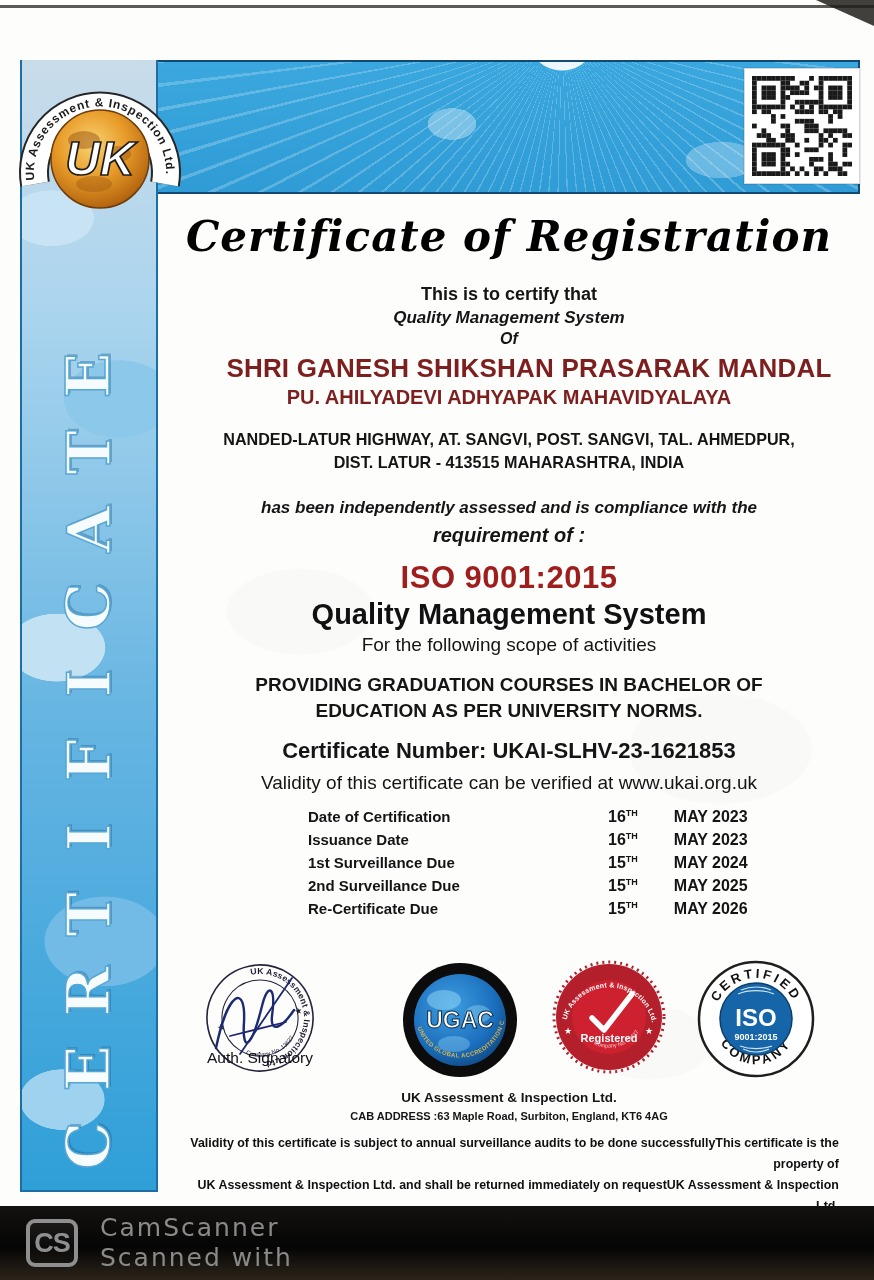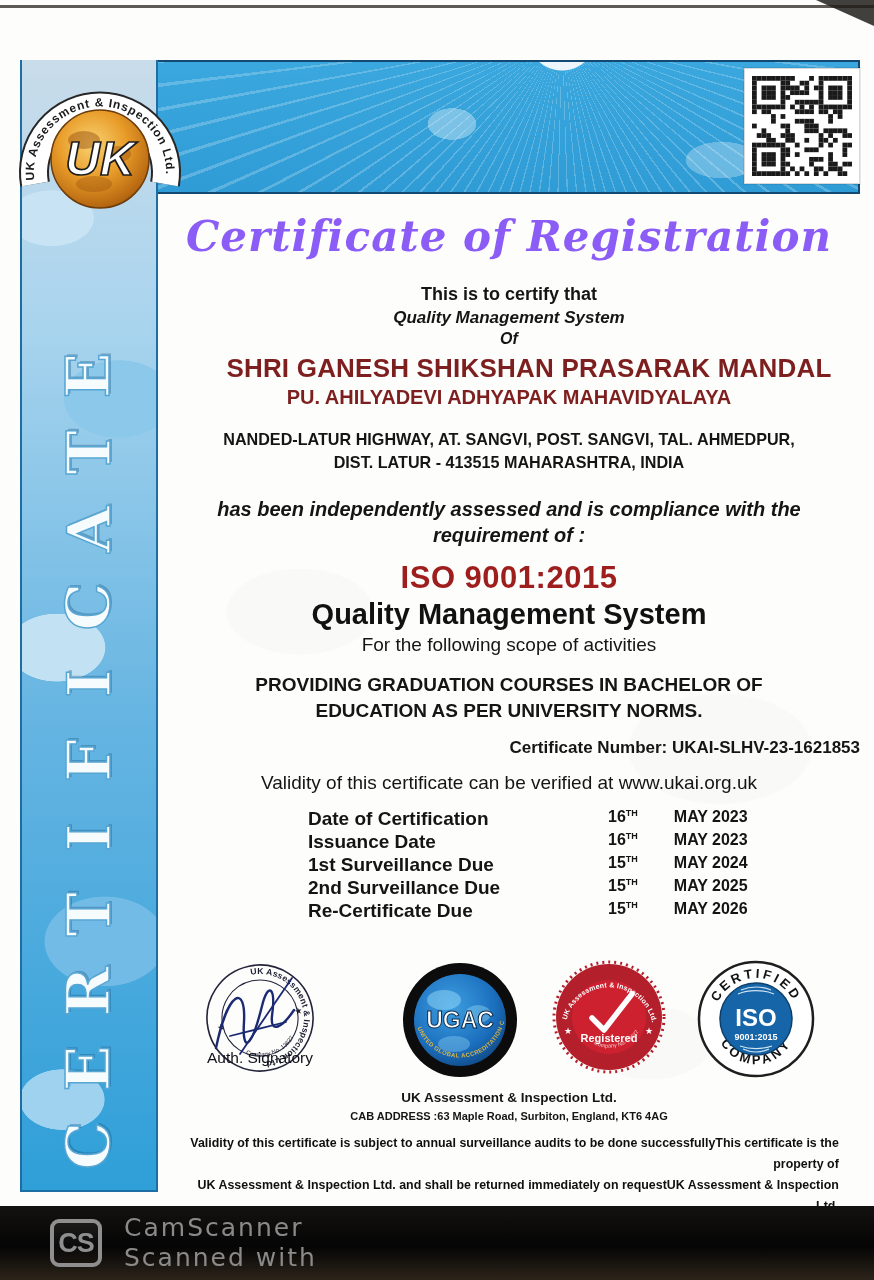--- a/index.html
+++ b/index.html
@@ -46,41 +46,41 @@
     border:1px solid #d8d8d8; box-shadow:0 0 0 1px rgba(0,0,0,.08); display:flex; align-items:center; justify-content:center; }
 
   
   .issuer-logo { position:absolute; left:14px; top:62px; width:172px; height:176px; }
 
   
   .content { position:absolute; left:158px; top:60px; width:702px; height:1146px; }
   .cline { position:absolute; left:0; width:100%; text-align:center; color:#151515; }
 
   .title { top:152px; font-family:"DejaVu Serif", serif; font-style:italic; font-weight:bold;
-           font-size:42px; letter-spacing:1px; color:#8b5cf6; }
+           font-size:42px; letter-spacing:1px; color:#000000; }
   .certify { top:224px; font-size:18px; font-weight:bold; }
   .qms-small { top:248px; font-size:17px; font-weight:bold; font-style:italic; }
   .of-line { top:270px; font-size:16px; font-weight:bold; font-style:italic; }
   .org1 { top:293px; font-size:26px; font-weight:bold; color:#7e1f1f; letter-spacing:.2px;padding-left:40px; }
   .org2 { top:326px; font-size:20px; font-weight:bold; color:#7e1f1f; }
   .addr1 { top:370px; font-size:17px; font-weight:bold; transform:scaleX(.95); }
   .addr2 { top:393px; font-size:17px; font-weight:bold; transform:scaleX(.95); }
-  .assess1 { top:438px; font-size:20px; font-weight:bold; font-style:italic; }
+  .assess1 { top:438px; font-size:17px; font-weight:bold; font-style:italic; }
   .assess2 { top:464px; font-size:20px; font-weight:bold; font-style:italic; }
   .standard { top:500px; font-size:31px; font-weight:bold; color:#9e1d1d; letter-spacing:.5px; }
   .qms-big { top:538px; font-size:29px; font-weight:bold; color:#111; }
   .scope-intro { top:574px; font-size:19px; }
   .scope1 { top:614px; font-size:19px; font-weight:bold; }
   .scope2 { top:640px; font-size:19px; font-weight:bold; }
-  .certnum { top:678px; font-size:17px; font-weight:bold;text-align:right; }
+  .certnum { top:678px; font-size:22px; font-weight:bold; }
   .verify { top:712px; font-size:19px; font-weight:normal; }
 
   .dates { position:absolute; top:748px; left:150px; width:480px; }
   .dates-row { display:grid; grid-template-columns:300px auto; height:23px; }
-  .dates-label { font-size:19px; font-weight:bold; color:#141414; text-align:left; }
+  .dates-label { font-size:15px; font-weight:bold; color:#141414; text-align:left; }
   .dates-value { font-size:16px; font-weight:bold; color:#141414; text-align:left; white-space:nowrap; }
   .dates-value sup { font-size:9px; }
   .dates-value .rest { margin-left:4px;padding-left:32px; }
 
   .seals { position:absolute; top:896px; left:0; width:702px; height:136px; }
   .seal { position:absolute; top:0; }
   .seal-signatory { left:38px; width:128px; height:132px; }
   .seal-ugac { left:238px; width:128px; height:132px; }
   .seal-registered { left:392px; width:118px; height:122px; }
   .seal-iso { left:536px; width:124px; height:126px; }
@@ -93,21 +93,21 @@
   
   .watermark { position:absolute; left:160px; top:200px; width:700px; height:980px; pointer-events:none; opacity:.5;
     background:
       radial-gradient(120px 70px at 20% 42%, rgba(180,180,180,.12) 0 60%, transparent 62%),
       radial-gradient(150px 90px at 80% 56%, rgba(180,180,180,.12) 0 60%, transparent 62%),
       radial-gradient(100px 60px at 70% 86%, rgba(180,180,180,.12) 0 60%, transparent 62%); }
 
   
   .scanner-bar { position:absolute; left:0; bottom:0; width:874px; height:74px;
     background:linear-gradient(180deg,#141210 0,#050505 55%,#2c241a 100%);
-    display:flex; align-items:center;padding-left:24px; }
+    display:flex; align-items:center; }
   .cs-logo { width:52px; height:48px; margin-left:26px; border:4px solid #8f8f8f; border-radius:9px;
     display:flex; align-items:center; justify-content:center;
     font-weight:bold; font-size:27px; color:#8f8f8f; letter-spacing:-1px;
     background:linear-gradient(180deg,rgba(255,255,255,.06),rgba(255,255,255,0)); }
   .cs-text { margin-left:22px; color:#8a8a8a; font-size:25px; line-height:30px; letter-spacing:2px;
     font-family:"DejaVu Sans", sans-serif; }
 
   svg text { font-family:"Liberation Sans", sans-serif; }
 </style>
 </head>

